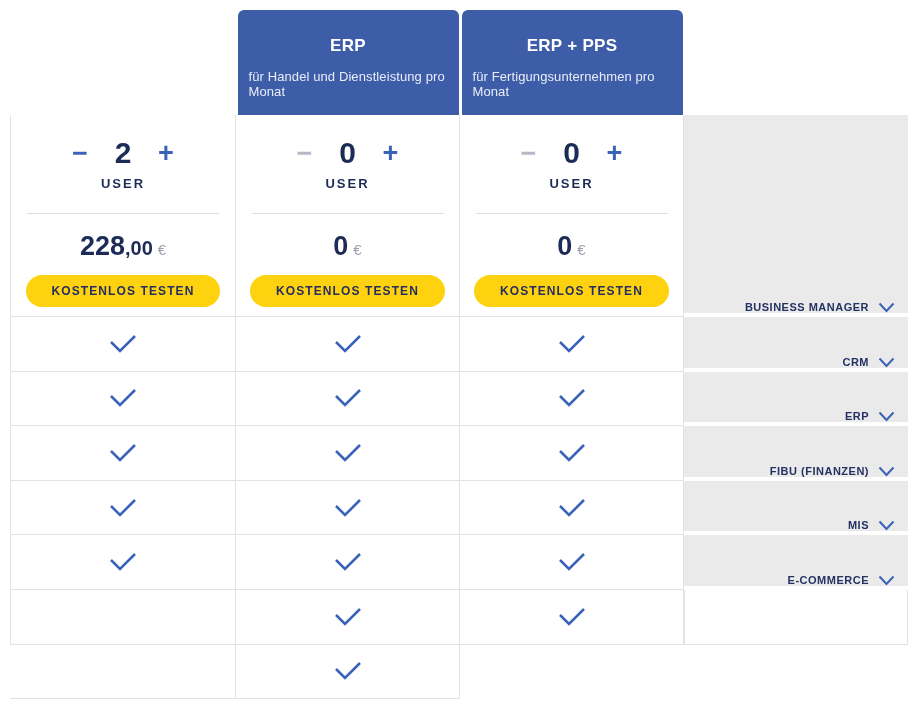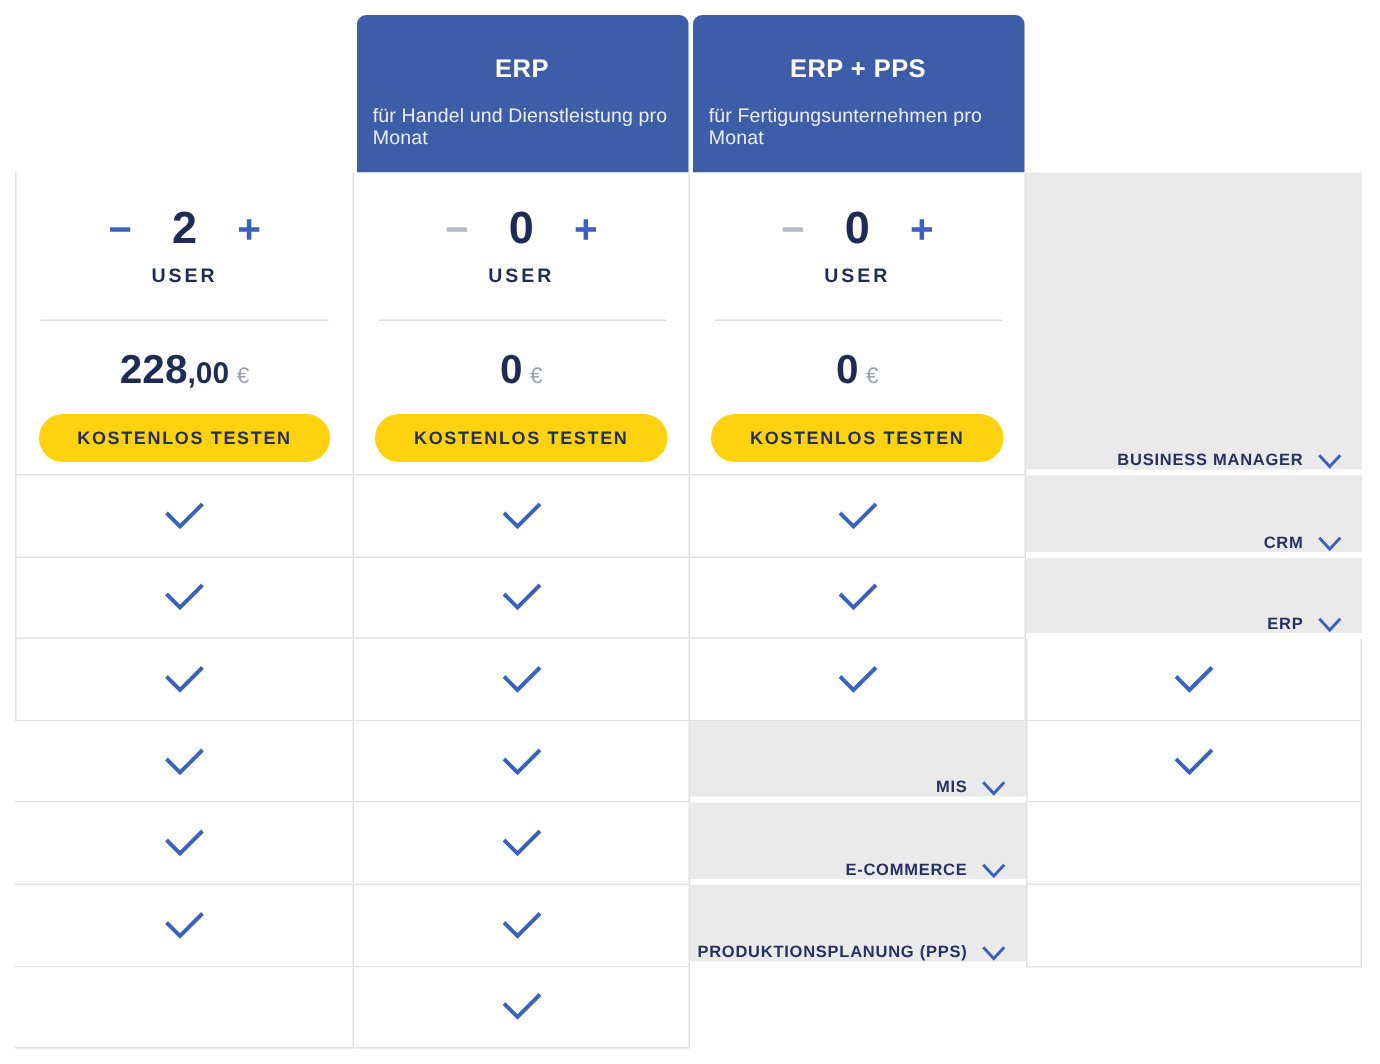--- a/index.html
+++ b/index.html
@@ -145,20 +145,26 @@
     <div class="feature-cell">
     <svg width="30" height="20" viewBox="0 0 30 20">
         <polyline points="3,8 12,17 27,2" fill="none" stroke="#3a62b8" stroke-width="2.6"></polyline>
       </svg>
   </div>
     <div class="feature-cell">
     <svg width="30" height="20" viewBox="0 0 30 20">
         <polyline points="3,8 12,17 27,2" fill="none" stroke="#3a62b8" stroke-width="2.6"></polyline>
       </svg>
   </div>
+    <div class="feature-label">
+    <span>FIBU (FINANZEN)</span>
+    <svg class="chev" width="17" height="11" viewBox="0 0 17 11">
+        <polyline points="1.5,1.5 8.5,9 15.5,1.5" fill="none" stroke="#3a62b8" stroke-width="2"></polyline>
+      </svg>
+  </div>
     <div class="feature-cell first">
     <svg width="30" height="20" viewBox="0 0 30 20">
         <polyline points="3,8 12,17 27,2" fill="none" stroke="#3a62b8" stroke-width="2.6"></polyline>
       </svg>
   </div>
     <div class="feature-cell">
     <svg width="30" height="20" viewBox="0 0 30 20">
         <polyline points="3,8 12,17 27,2" fill="none" stroke="#3a62b8" stroke-width="2.6"></polyline>
       </svg>
   </div>
@@ -200,26 +206,20 @@
       </svg>
   </div>
     <div class="feature-cell">
     <svg width="30" height="20" viewBox="0 0 30 20">
         <polyline points="3,8 12,17 27,2" fill="none" stroke="#3a62b8" stroke-width="2.6"></polyline>
       </svg>
   </div>
     <div class="feature-cell">
     <svg width="30" height="20" viewBox="0 0 30 20">
         <polyline points="3,8 12,17 27,2" fill="none" stroke="#3a62b8" stroke-width="2.6"></polyline>
-      </svg>
-  </div>
-    <div class="feature-label">
-    <span>PRODUKTIONSPLANUNG (PPS)</span>
-    <svg class="chev" width="17" height="11" viewBox="0 0 17 11">
-        <polyline points="1.5,1.5 8.5,9 15.5,1.5" fill="none" stroke="#3a62b8" stroke-width="2"></polyline>
       </svg>
   </div>
     <div class="feature-cell first">
     <svg width="30" height="20" viewBox="0 0 30 20" class="hidden">
         <polyline points="3,8 12,17 27,2" fill="none" stroke="#3a62b8" stroke-width="2.6"></polyline>
       </svg>
   </div>
     <div class="feature-cell">
     <svg width="30" height="20" viewBox="0 0 30 20" class="hidden">
         <polyline points="3,8 12,17 27,2" fill="none" stroke="#3a62b8" stroke-width="2.6"></polyline>

